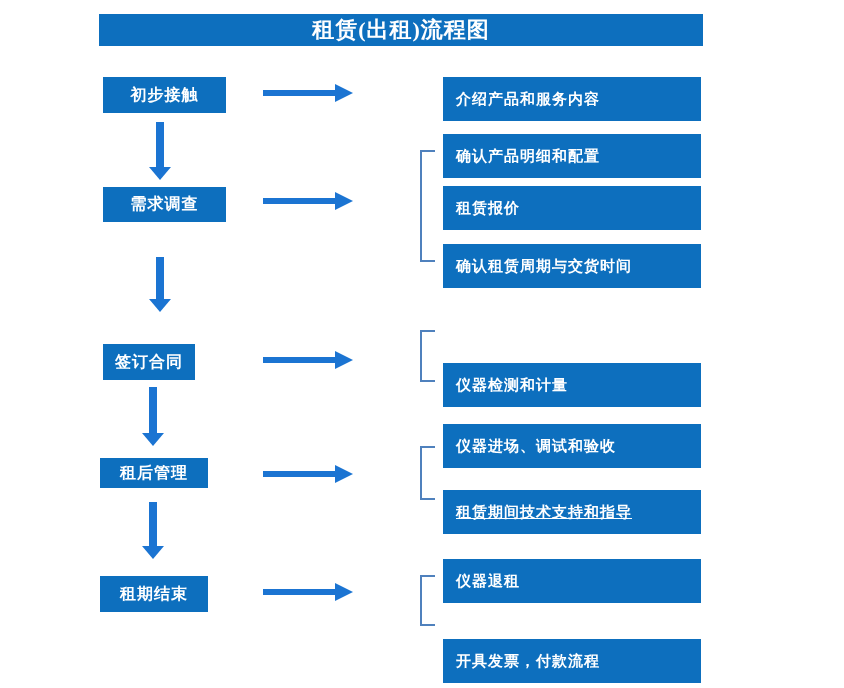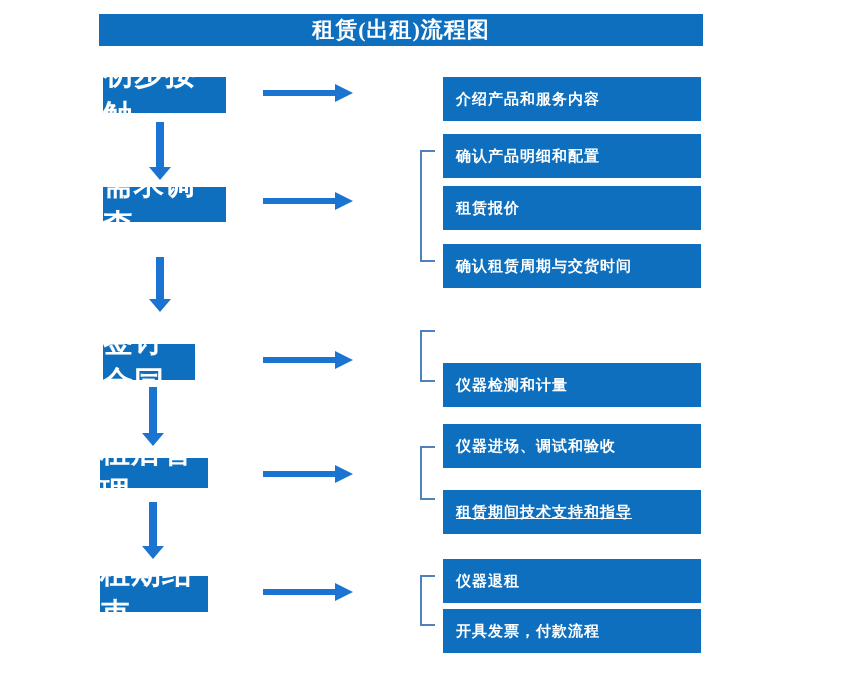--- a/index.html
+++ b/index.html
@@ -7,35 +7,35 @@
     position:relative;width:844px;height:688px;background:var(--bg,#fff);
     font-family:"Liberation Serif","DejaVu Serif",serif;font-weight:bold;overflow:hidden;
   }
   .title{
     position:absolute;left:99px;top:14px;width:604px;height:32px;
     background:var(--box,#0d6fbe);color:var(--text,#fff);
     font-size:22px;line-height:32px;text-align:center;letter-spacing:1px;
   }
   .lnode{
     position:absolute;background:var(--box,#0d6fbe);color:var(--text,#fff);
-    font-size:30px;letter-spacing:1px;display:flex;align-items:center;justify-content:center;
+    font-size:16px;letter-spacing:1px;display:flex;align-items:center;justify-content:center;
   }
   .ln1{left:103px;top:77px;width:123px;height:36px;}
   .ln2{left:103px;top:187px;width:123px;height:35px;}
   .ln3{left:103px;top:344px;width:92px;height:36px;}
   .ln4{left:100px;top:458px;width:108px;height:30px;}
   .ln5{left:100px;top:576px;width:108px;height:36px;}
   .rnode{
     position:absolute;left:443px;width:258px;height:44px;box-sizing:border-box;
     background:var(--box,#0d6fbe);color:var(--text,#fff);
     font-size:15px;letter-spacing:1px;display:flex;align-items:center;padding-left:13px;
   }
   .rn1{top:77px;} .rn2{top:134px;} .rn3{top:186px;} .rn4{top:244px;}
   .rn5{top:313px;} .rn6{top:363px;} .rn7{top:424px;} .rn8{top:490px;text-decoration:underline;}
-  .rn9{top:559px;} .rn10{top:609px;}
+  .rn9{top:559px;} .rn10{top:639px;}
   .harrow{position:absolute;left:263px;width:72px;height:6px;background:var(--arrow,#1b74d2);}
   .harrow::after{
     content:"";position:absolute;left:72px;top:-6px;width:0;height:0;
     border-left:18px solid var(--arrow,#1b74d2);
     border-top:9px solid transparent;border-bottom:9px solid transparent;
   }
   .ha1{top:90px;} .ha2{top:198px;} .ha3{top:357px;} .ha4{top:471px;} .ha5{top:589px;}
   .varrow{position:absolute;width:8px;background:var(--arrow,#1b74d2);}
   .varrow::after{
     content:"";position:absolute;top:100%;left:-7px;width:0;height:0;

